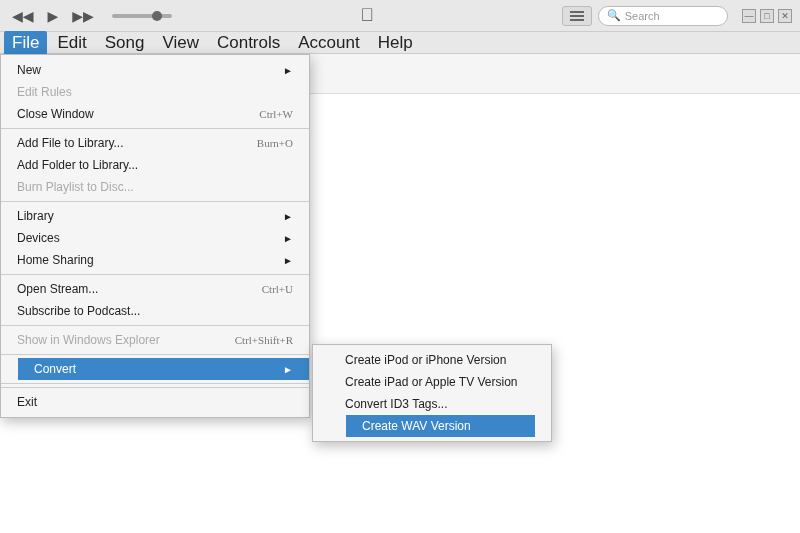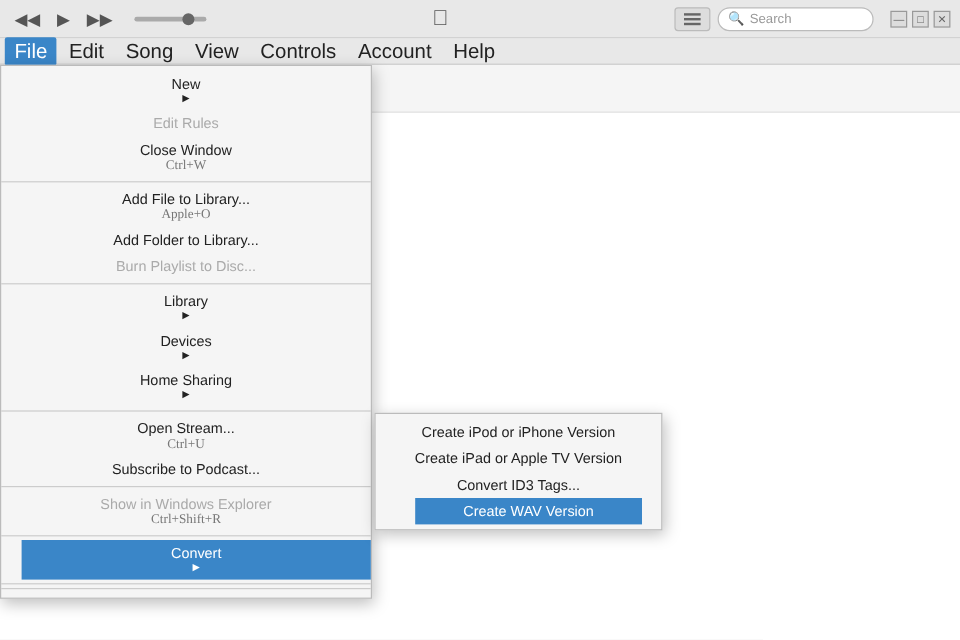--- a/index.html
+++ b/index.html
@@ -202,21 +202,20 @@
       padding: 4px 0;
     }
     .menu-row {
       display: flex;
       align-items: center;
       justify-content: space-between;
       padding: 4px 16px;
       cursor: pointer;
       color: #222;
       font-size: 12px;
-      flex-direction: column;
     }
     .menu-row:hover, .menu-row.highlighted {
       background: #3a86c8;
       color: white;
       margin-left: 17px;
     }
     .menu-row.disabled {
       color: #aaa;
       cursor: default;
     }
@@ -306,21 +305,21 @@
     <div class="menu-row disabled">
       <span>Edit Rules</span>
     </div>
     <div class="menu-row">
       <span>Close Window</span>
       <span class="menu-row-shortcut">Ctrl+W</span>
     </div>
     <div class="menu-separator"></div>
     <div class="menu-row">
       <span>Add File to Library...</span>
-      <span class="menu-row-shortcut">Apple+O</span>
+      <span class="menu-row-shortcut">Burn+O</span>
     </div>
     <div class="menu-row">
       <span>Add Folder to Library...</span>
     </div>
     <div class="menu-row disabled">
       <span>Burn Playlist to Disc...</span>
     </div>
     <div class="menu-separator"></div>
     <div class="menu-row">
       <span>Library</span>
@@ -347,20 +346,23 @@
       <span>Show in Windows Explorer</span>
       <span class="menu-row-shortcut">Ctrl+Shift+R</span>
     </div>
     <div class="menu-separator"></div>
     <div class="menu-row highlighted">
       <span>Convert</span>
       <span class="menu-row-arrow">►</span>
     </div>
     <div class="menu-separator"></div>
     <div class="menu-separator"></div>
+    <div class="menu-row">
+      <span>Exit</span>
+    </div>
   </div>
 </div>
 
 <div style="position:absolute; top:344px; left:312px; z-index:1001;">
   <div class="convert-submenu">
     <div class="menu-row">
       <span>Create iPod or iPhone Version</span>
     </div>
     <div class="menu-row">
       <span>Create iPad or Apple TV Version</span>

